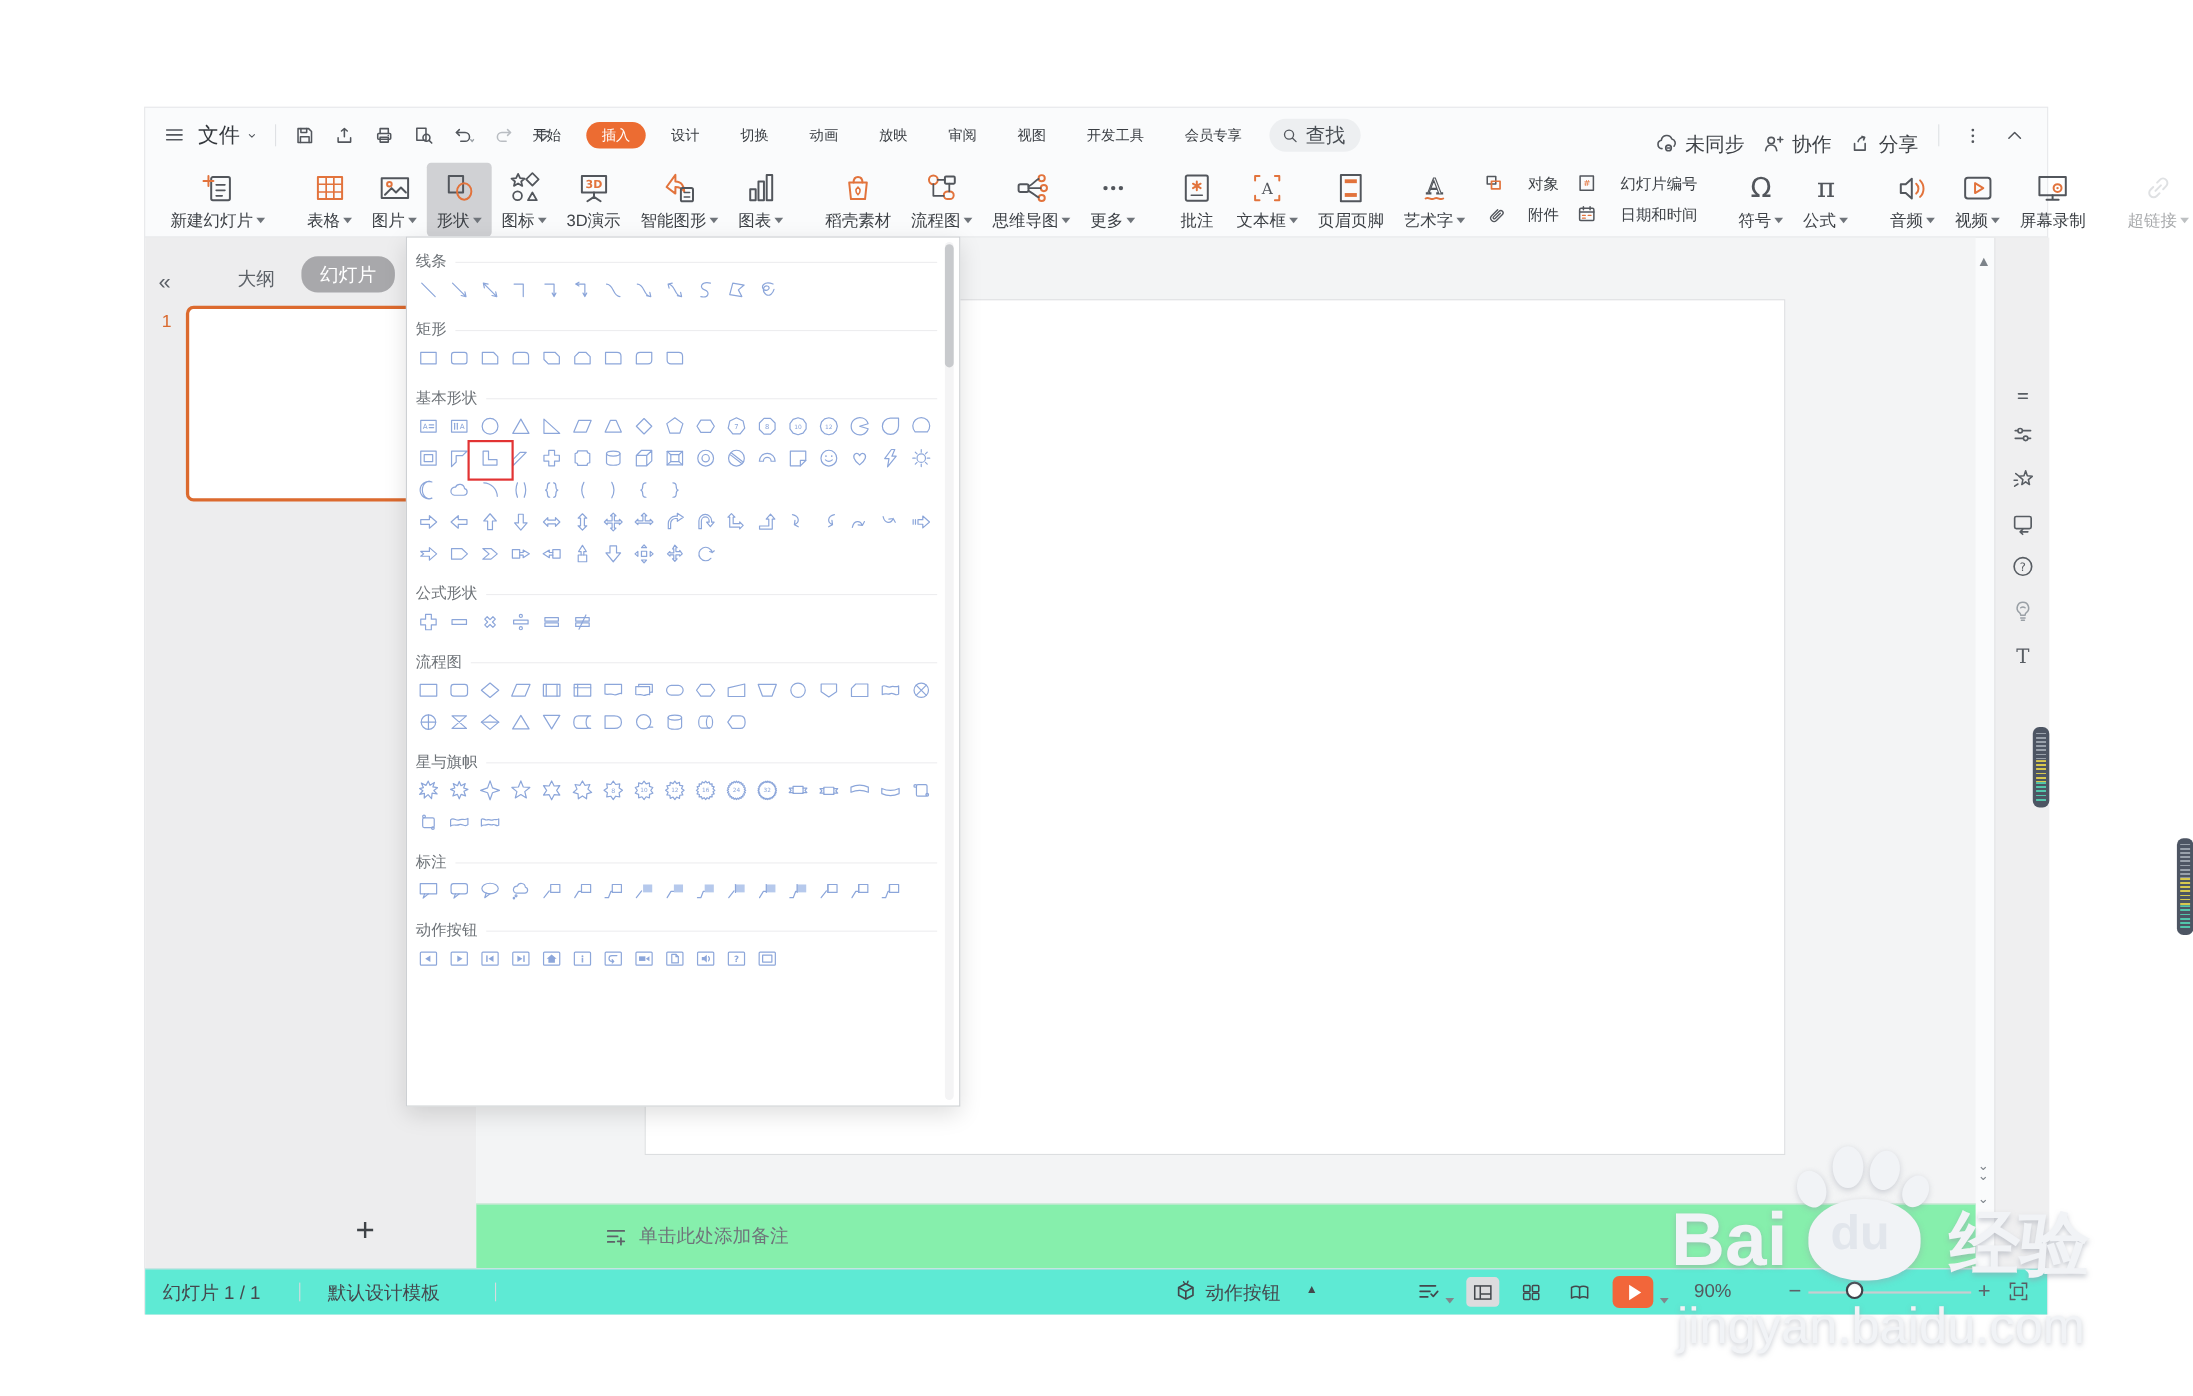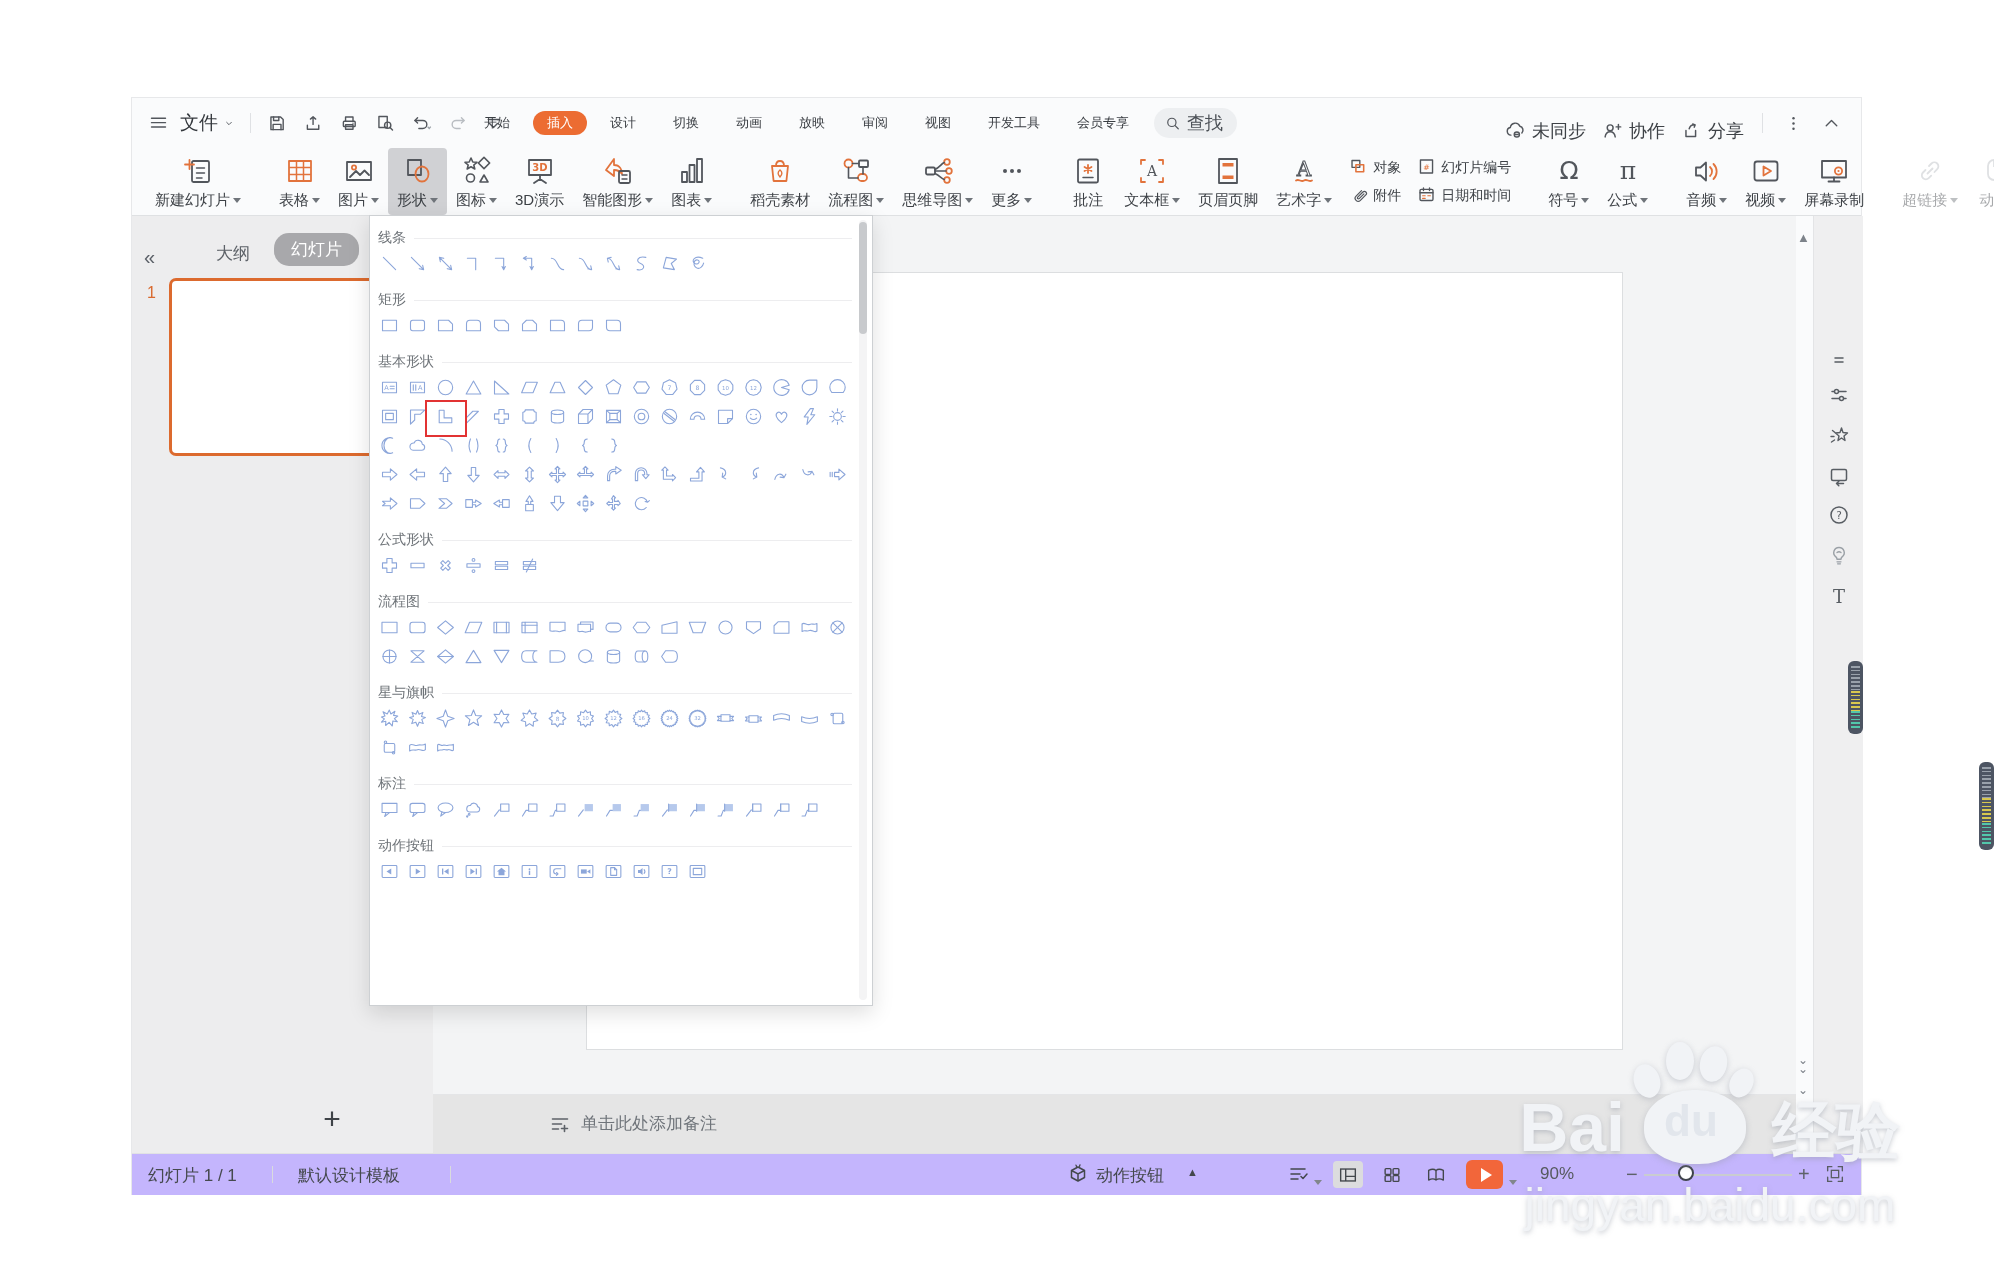--- a/index.html
+++ b/index.html
@@ -27,44 +27,44 @@
   .tgroup{display:flex;align-items:stretch;}
   .tsep{width:1px;background:#e3e4e6;margin:12px 10px;}
   .titem{display:flex;flex-direction:column;align-items:center;justify-content:flex-start;padding:5px 9px 0 9px;border-radius:4px;cursor:pointer;position:relative;}
   .titem.active{background:#d0d1d4;}
   .titem.disabled{opacity:.45;cursor:default;}
   .ticon{width:36px;height:36px;display:flex;align-items:center;justify-content:center;}
   .ticon svg{width:34px;height:34px;}
   .tlabel{font-size:15px;color:#3e4247;margin-top:2px;display:flex;align-items:center;gap:3px;white-space:nowrap;}
   .caret{width:0;height:0;border-left:4px solid transparent;border-right:4px solid transparent;border-top:5px solid #6f747a;display:inline-block;}
   .tstack{display:flex;flex-direction:column;justify-content:center;gap:6px;padding:0 8px;}
-  .stack-row{display:flex;align-items:center;gap:5px;font-size:14px;color:#3e4247;cursor:pointer;white-space:nowrap;}
+  .stack-row{display:flex;align-items:center;gap:21px;font-size:14px;color:#3e4247;cursor:pointer;white-space:nowrap;}
   .stack-row svg{width:19px;height:19px;}
   
   #sidebar{position:absolute;left:0;top:118px;width:301px;height:937px;background:#ededee;}
   #sb-collapse{position:absolute;left:12px;top:30px;font-size:20px;color:#5a5f66;cursor:pointer;}
   #sb-outline{position:absolute;left:84px;top:26px;font-size:17px;color:#5d6268;cursor:pointer;}
   #sb-slides{position:absolute;left:142px;top:17px;background:#a8a8ab;color:#fff;font-size:17px;border-radius:15px;padding:5px 17px;cursor:pointer;}
   #thumb-num{position:absolute;left:15px;top:68px;font-size:16px;color:#d96a2f;}
   #thumb{position:absolute;left:37px;top:62px;width:250px;height:178px;background:#fff;border:3px solid #dc6a2e;border-radius:7px;box-sizing:border-box;cursor:pointer;}
   #add-slide{position:absolute;left:172px;top:884px;width:56px;height:40px;font-size:30px;color:#3f4347;text-align:center;line-height:38px;cursor:pointer;}
   
   #canvas{position:absolute;left:301px;top:118px;width:1363px;height:878px;background:#f3f4f5;}
   #slide{position:absolute;left:153px;top:56px;width:1037px;height:778px;background:#ffffff;border:1px solid #dcdee0;box-sizing:border-box;}
   
   .scr{position:absolute;color:#7d838a;}
   
-  #notesbar{position:absolute;left:301px;top:996px;width:1363px;height:59px;background:#e5e5e5;border-top:1px solid #e4e5e7;box-sizing:border-box;}
+  #notesbar{position:absolute;left:301px;top:996px;width:1363px;height:59px;background:#86efac;border-top:1px solid #e4e5e7;box-sizing:border-box;}
   #notes-icon{position:absolute;left:115px;top:16px;width:24px;height:24px;}
   #notes-text{position:absolute;left:148px;top:17px;font-size:17px;color:#6f747a;}
   
   #rightstrip{position:absolute;left:1681px;top:118px;width:50px;height:937px;background:#efeff0;border-left:1px solid #e3e4e6;box-sizing:border-box;}
   .rs-icon{position:absolute;left:13px;width:24px;height:24px;cursor:pointer;}
   
-  #statusbar{position:absolute;left:0;top:1055px;width:100%;height:42px;background:#c4b5fd;border-top:1px solid #e1e2e4;box-sizing:border-box;font-size:17px;color:#45494e;}
+  #statusbar{position:absolute;left:0;top:1055px;width:100%;height:42px;background:#5eead4;border-top:1px solid #e1e2e4;box-sizing:border-box;font-size:17px;color:#45494e;}
   .sb-div{position:absolute;top:12px;width:1px;height:17px;background:#d9dbde;}
   #play-btn{position:absolute;left:1334px;top:6px;width:37px;height:29px;background:#f2663a;border-radius:6px;display:flex;align-items:center;justify-content:center;cursor:pointer;}
   #play-btn .tri{width:0;height:0;border-top:7px solid transparent;border-bottom:7px solid transparent;border-left:11px solid #fff;margin-left:3px;}
   .view-btn{position:absolute;top:7px;width:30px;height:27px;display:flex;align-items:center;justify-content:center;border-radius:4px;cursor:pointer;}
   .view-btn.sel{background:#dcdcde;}
   .view-btn svg{width:22px;height:22px;}
   #zoom-track{position:absolute;left:1512px;top:20px;width:148px;height:2px;background:#c9ccd0;}
   #zoom-knob{position:absolute;left:1546px;top:11px;width:16px;height:16px;border:2.5px solid #3e434a;border-radius:50%;background:#fff;box-sizing:border-box;cursor:pointer;}
   .zbtn{position:absolute;top:9px;font-size:20px;color:#5d6268;cursor:pointer;}
   

